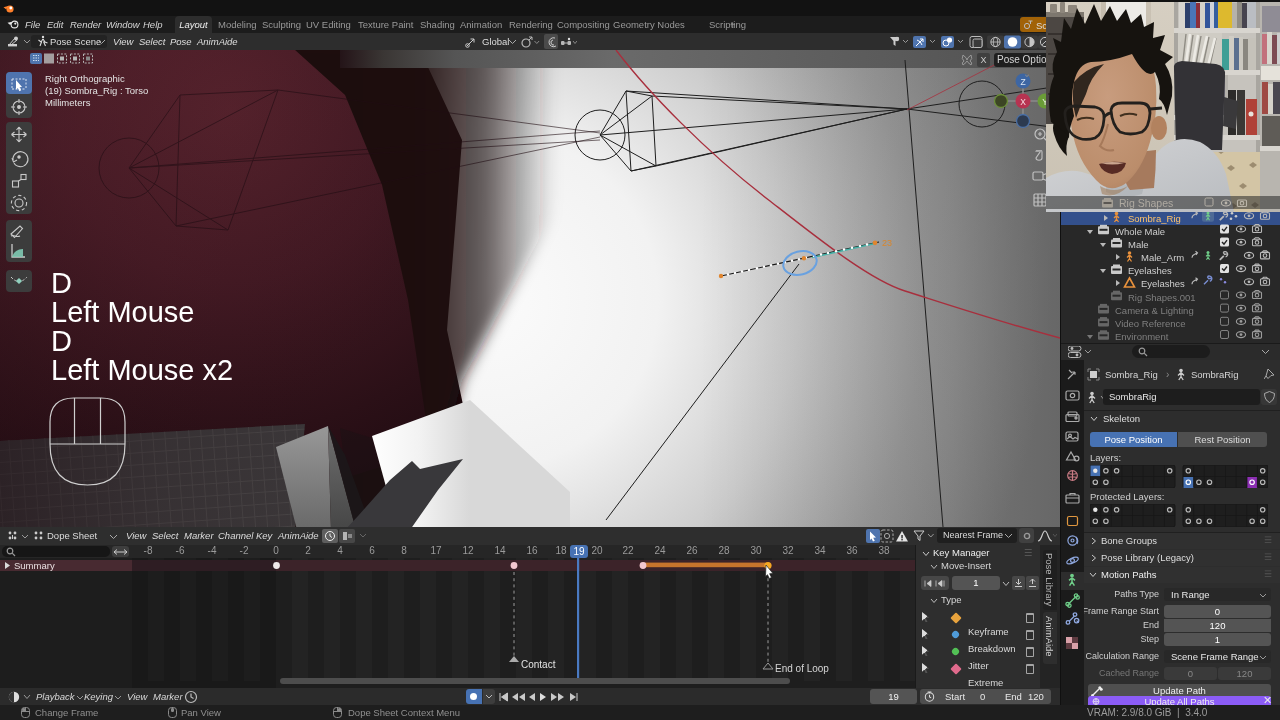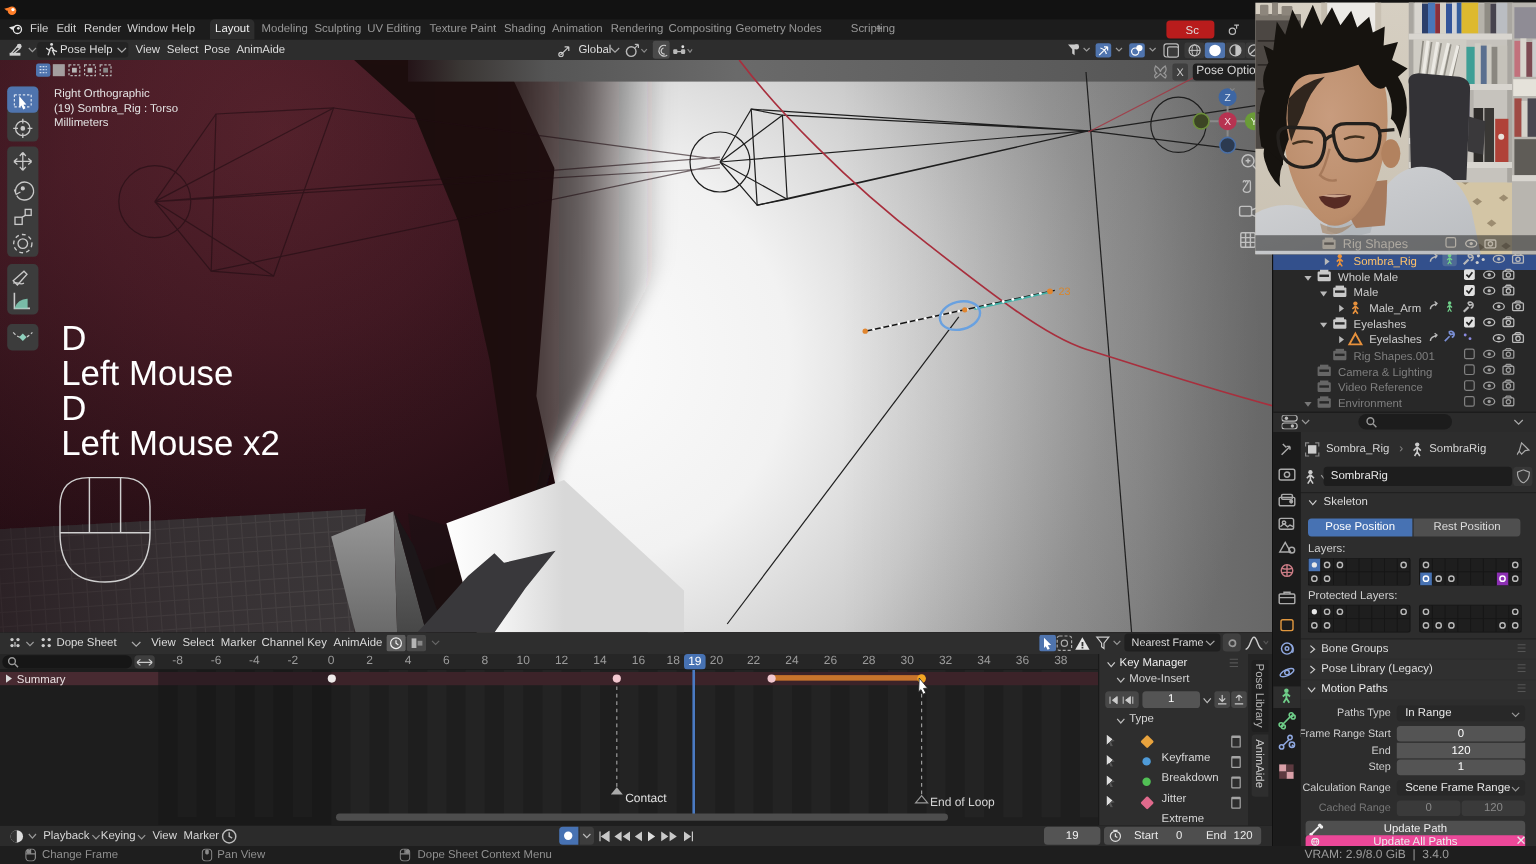--- a/index.html
+++ b/index.html
@@ -4,23 +4,23 @@
 <style>
 * { margin:0; padding:0; box-sizing:border-box; }
 html,body { width:1280px; height:720px; overflow:hidden; background:#101010; }
 body { font-family:"Liberation Sans", sans-serif; color:#d4d4d4; }
 .abs { position:absolute; }
 #page { position:relative; width:1280px; height:720px; }
 
 #titlebar { left:0; top:0; width:1280px; height:16px; background:#121212; font-size:9px; color:#c9c9c9; line-height:16px; }
 #menubar { left:0; top:16px; width:1280px; height:17px; background:#1c1c1c; font-size:9.5px; color:#d6d6d6; line-height:17px; }
 #toolbar { left:0; top:33px; width:1280px; height:17px; background:#2d2d2d; font-size:9.5px; color:#dedede; line-height:17px; }
-.menu-item { position:absolute; top:0; }
+.menu-item { position:absolute; top:0;font-style:italic; }
 .tab { position:absolute; top:0; color:#999; font-size:9.5px; }
-.tab.active { background:#2d2d2d; color:#efefef; border-radius:4px 4px 0 0; }
+.tab.active { background:#2d2d2d; color:#efefef; border-radius:4px 4px 0 0;font-style:italic; }
 
 #viewport { left:0; top:50px; width:1060px; height:477px; overflow:hidden; }
 
 #outliner { left:1061px; top:50px; width:219px; height:310px; background:#282828; }
 #props { left:1061px; top:360px; width:219px; height:345px; background:#2d2d2d; }
 #proptabs { left:1061px; top:360px; width:23px; height:345px; background:#1b1b1b; z-index:6; }
 
 #dopeheader { left:0; top:527px; width:1060px; height:18px; background:#2e2e2e; font-size:9.5px; line-height:18px; color:#dcdcdc; }
 #doperuler { left:0; top:545px; width:1060px; height:13px; background:#262626; }
 #dopebody { left:0; top:558px; width:1060px; height:130px; background:#1d1d1d; overflow:hidden; }
@@ -74,39 +74,39 @@
     <span class="tab" style="left:262px">Sculpting</span>
     <span class="tab" style="left:306px">UV Editing</span>
     <span class="tab" style="left:358px">Texture Paint</span>
     <span class="tab" style="left:420px">Shading</span>
     <span class="tab" style="left:460px">Animation</span>
     <span class="tab" style="left:509px">Rendering</span>
     <span class="tab" style="left:557px">Compositing</span>
     <span class="tab" style="left:613px">Geometry Nodes</span>
     <span class="tab" style="left:709px">Scripting</span>
     <span class="tab" style="left:730px">+</span>
-    <span class="abs" style="left:972px;top:1px;width:40px;height:15px;background:#b91c1c;border-radius:3px;color:#ddd;padding-left:16px">Sc</span>
+    <span class="abs" style="left:1020px;top:1px;width:40px;height:15px;background:#a16207;border-radius:3px;color:#ddd;padding-left:16px">Sc</span>
     <svg class="abs" style="left:1023px;top:3px" width="12" height="11" viewBox="0 0 12 11">
         <circle cx="4" cy="7" r="2.6" fill="none" stroke="#bbb"></circle>
         <path d="M5.5 2 L9.5 2 M7.5 2 L7.5 5" stroke="#bbb" fill="none"></path>
       </svg>
   </div>
   <div id="toolbar" class="abs">
     <svg class="abs" style="left:7px;top:2px" width="26" height="13" viewBox="0 0 26 13">
         <path d="M2 10 L8 3 M4 10 L10 5" stroke="#cfcfcf" fill="none"></path>
         <circle cx="9" cy="3.5" r="2" fill="#cfcfcf"></circle>
         <rect x="1" y="9" width="9" height="2.4" fill="#cfcfcf"></rect>
         <path d="M17 5 l3 3 l3 -3" stroke="#999" fill="none"></path>
       </svg>
     <div class="abs" style="left:31px;top:2px;width:76px;height:13px;background:#232323;border-radius:3px"></div>
     <svg class="abs" style="left:36px;top:2px" width="13" height="13" viewBox="0 0 13 13">
         <circle cx="7" cy="2" r="1.2" fill="#ddd"></circle>
         <path d="M7 4 L5 7 L2.5 5 M7 4 L9 7 L11.5 8 M5.7 6.5 L4 11 M7.5 6.5 L9.5 11" stroke="#ddd" fill="none" stroke-width="1.1"></path>
       </svg>
-    <span class="abs" style="left:50px">Pose Help</span>
+    <span class="abs" style="left:50px">Pose Scene</span>
     <svg class="abs" style="left:97px;top:6px" width="9" height="6" viewBox="0 0 9 6">
         <path d="M1 1 l3.5 3.5 L8 1" stroke="#aaa" fill="none"></path>
       </svg>
     <span class="menu-item" style="left:113px">View</span>
     <span class="menu-item" style="left:139px">Select</span>
     <span class="menu-item" style="left:170px">Pose</span>
     <span class="menu-item" style="left:197px">AnimAide</span>
     <svg class="abs" style="left:464px;top:3px" width="13" height="12" viewBox="0 0 13 12">
         <path d="M3 10 L10 3 M10 3 l-3.5 0 M10 3 l0 3.5" stroke="#ccc" fill="none"></path>
         <circle cx="3.5" cy="9.5" r="1.8" fill="none" stroke="#ccc"></circle>
@@ -853,21 +853,21 @@
     <span class="prop-label" style="left:29px;top:308px;width:69px;color:#777">Cached Range</span>
     <div class="prop-field" style="left:103px;top:307px;width:53px;background:#3a3a3a;color:#888">0</div>
     <div class="prop-field" style="left:157px;top:307px;width:53px;background:#3a3a3a;color:#888">120</div>
     <div class="abs" style="left:27px;top:324px;width:183px;height:14px;background:#4f4f4f;border-radius:3px;color:#eee;font-size:9.5px;text-align:center;line-height:14px">Update Path</div>
     <svg class="abs" style="left:30px;top:326px" width="12" height="11" viewBox="0 0 12 11">
         <path d="M2,9 L8,3" stroke="#eee" stroke-width="1.5"></path>
         <circle cx="8.8" cy="1.8" r="1.5" fill="#eee"></circle>
         <circle cx="10.2" cy="3.2" r="1.5" fill="#eee"></circle>
         <circle cx="1.5" cy="9.5" r="1.5" fill="#eee"></circle>
       </svg>
-    <div class="abs" style="left:27px;top:336px;width:183px;height:9px;background:#ec4899;border-radius:3px 3px 0 0;color:#eee;font-size:9.5px;text-align:center;line-height:12px;overflow:hidden">Update All Paths</div>
+    <div class="abs" style="left:27px;top:336px;width:183px;height:9px;background:#8b5cf6;border-radius:3px 3px 0 0;color:#eee;font-size:9.5px;text-align:center;line-height:12px;overflow:hidden">Update All Paths</div>
     <svg class="abs" style="left:30px;top:338px" width="10" height="7" viewBox="0 0 10 10">
         <circle cx="5" cy="5" r="4.2" fill="none" stroke="#eee" stroke-width="1.2"></circle>
         <path d="M1,5 h8 M5,1 a6,6 0 0 1 0,8 M5,1 a6,6 0 0 0 0,8" stroke="#eee" fill="none" stroke-width="0.9"></path>
       </svg>
     <span class="abs" style="left:202px;top:334px;color:#e8e8e8;font-size:11px">✕</span>
   </div>
   <div id="dopeheader" class="abs">
     <svg class="abs" style="left:6px;top:3px" width="40" height="13" viewBox="0 0 40 13">
       <g fill="#ccc">
           <circle cx="4" cy="3" r="1.4"></circle>
@@ -940,21 +940,21 @@
       </svg>
     <span class="rnum" style="left:148px">-8</span>
       <span class="rnum" style="left:180px">-6</span>
       <span class="rnum" style="left:212px">-4</span>
       <span class="rnum" style="left:244px">-2</span>
     <span class="rnum" style="left:276px">0</span>
       <span class="rnum" style="left:308px">2</span>
       <span class="rnum" style="left:340px">4</span>
       <span class="rnum" style="left:372px">6</span>
     <span class="rnum" style="left:404px">8</span>
-      <span class="rnum" style="left:436px">10</span>
+      <span class="rnum" style="left:436px">17</span>
       <span class="rnum" style="left:468px">12</span>
       <span class="rnum" style="left:500px">14</span>
     <span class="rnum" style="left:532px">16</span>
       <span class="rnum" style="left:561px">18</span>
       <span class="rnum" style="left:597px">20</span>
       <span class="rnum" style="left:628px">22</span>
     <span class="rnum" style="left:660px">24</span>
       <span class="rnum" style="left:692px">26</span>
       <span class="rnum" style="left:724px">28</span>
       <span class="rnum" style="left:756px">30</span>

